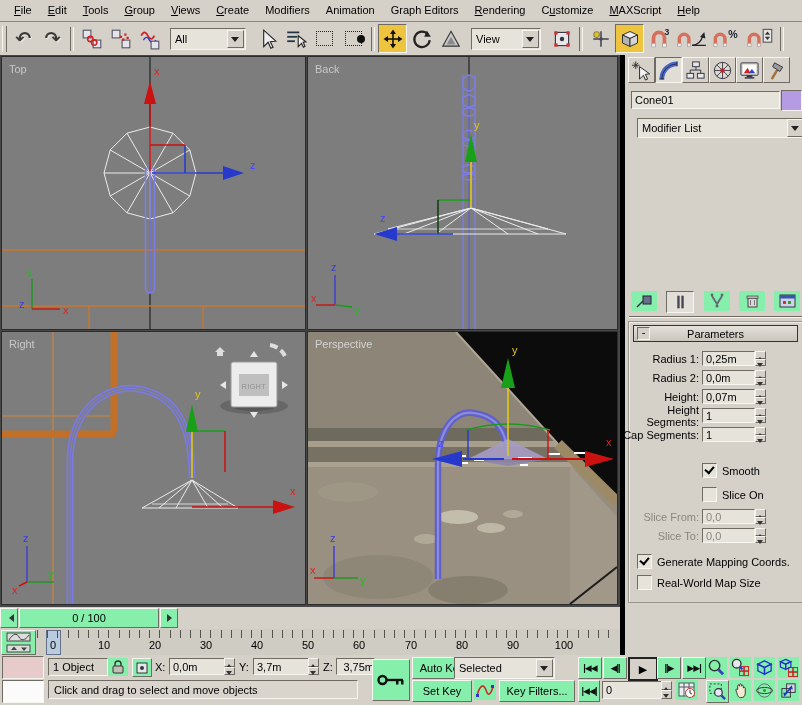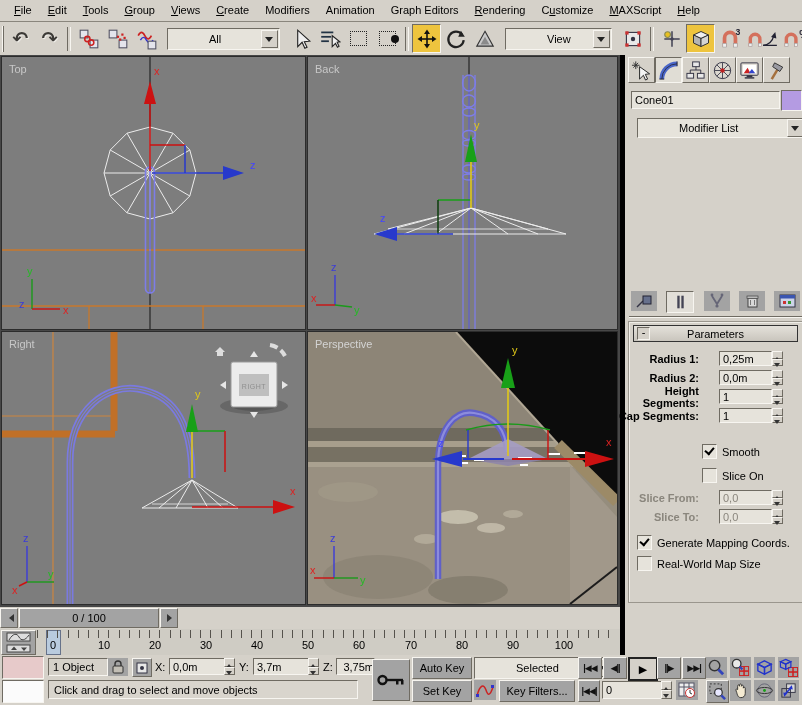--- a/index.html
+++ b/index.html
@@ -2,36 +2,36 @@
 <html><head>
 <meta charset="utf-8">
 <style>
   html,body{margin:0;padding:0;background:#555;}
   #app{position:relative;width:802px;height:705px;background:#d5d1c9;
        font-family:"Liberation Sans","DejaVu Sans",sans-serif;font-size:11px;color:#000;overflow:hidden;}
   .out{border:1px solid;border-color:#f7f5f0 #6f6b62 #6f6b62 #f7f5f0;}
   .in{border:1px solid;border-color:#6f6b62 #f7f5f0 #f7f5f0 #6f6b62;}
   .fld{background:#e6e3db;border:1px solid;border-color:#6f6b62 #f7f5f0 #f7f5f0 #6f6b62;
        display:flex;align-items:center;padding-left:3px;overflow:hidden;white-space:nowrap;}
-  .bt{background:#a3a3a3;display:flex;align-items:center;justify-content:center;cursor:default;}
+  .bt{background:#86efac;display:flex;align-items:center;justify-content:center;cursor:default;}
   
   #menubar{position:absolute;left:0;top:0;width:802px;height:22px;display:flex;align-items:center;
            padding-left:6px;box-sizing:border-box;border-bottom:1px solid #8a867d;background:#d5d1c9;}
   .menu-item{padding:2px 8px 3px 8px;}
   .accel{text-decoration:underline;}
   
   #toolbar{position:absolute;left:0;top:22px;width:802px;height:33px;background:#d5d1c9;
            border-bottom:1px solid #8a867d;display:flex;align-items:center;}
   .grip{width:3px;height:26px;margin:0 2px;border-left:1px solid #f7f5f0;border-right:1px solid #6f6b62;}
   .tb{width:29px;height:29px;display:flex;align-items:center;justify-content:center;flex:0 0 auto;}
   .tb.on{background:#eec43e;border:1px solid;border-color:#6f6b62 #f7f5f0 #f7f5f0 #6f6b62;width:27px;height:27px;}
   .sep{width:2px;height:24px;margin:0 3px;border-left:1px solid #6f6b62;border-right:1px solid #f7f5f0;flex:0 0 auto;}
   .glyph{font-size:19px;font-weight:bold;color:#3c3a36;line-height:1;text-shadow:1px 1px 0 #efede8;}
   .dd{height:20px;display:flex;flex:0 0 auto;background:#e6e3db;border:1px solid;
-      border-color:#6f6b62 #f7f5f0 #f7f5f0 #6f6b62;align-items:center;padding-left:37px;}
+      border-color:#6f6b62 #f7f5f0 #f7f5f0 #6f6b62;align-items:center;}
   .dd .txt{padding:0 4px;flex:1;}
   .dda{width:15px;height:16px;margin:1px;background:#d5d1c9;border:1px solid;
        border-color:#f7f5f0 #6f6b62 #6f6b62 #f7f5f0;position:relative;}
   .dda::after{content:"";position:absolute;left:3px;top:6px;border:4px solid transparent;border-top:5px solid #222;}
   .spin{width:11px;display:flex;flex-direction:column;flex:0 0 auto;}
   .spin i{flex:1;background:#d5d1c9;border:1px solid;border-color:#f7f5f0 #6f6b62 #6f6b62 #f7f5f0;position:relative;}
   .spin i.up::after{content:"";position:absolute;left:1px;top:2px;border:3px solid transparent;border-bottom:4px solid #333;}
   .spin i.dn::after{content:"";position:absolute;left:1px;top:3px;border:3px solid transparent;border-top:4px solid #333;}
   
   #viewports{position:absolute;left:0;top:55px;width:620px;height:552px;background:#474747;}
@@ -59,21 +59,21 @@
   .abs{position:absolute;}
   .pb{font-size:9px;letter-spacing:-1px;font-weight:bold;color:#111;}
   
   #cmdpanel{position:absolute;left:620px;top:55px;width:182px;height:600px;background:#d5d1c9;
             border-left:5px solid #000000;box-sizing:border-box;}
   .tabs{position:absolute;left:3px;top:2px;display:flex;}
   .tab{width:27px;height:26px;background:#d5d1c9;border:1px solid;border-color:#f7f5f0 #6f6b62 #6f6b62 #f7f5f0;
        display:flex;align-items:center;justify-content:center;box-sizing:border-box;}
   .tab.active{background:#e0ddd5;border-color:#6f6b62 #f7f5f0 #f7f5f0 #6f6b62;}
   .prow{display:flex;align-items:center;height:19px;}
-  .prow .lbl{width:70px;text-align:right;margin-right:20px;flex:0 0 auto;font-weight:bold;}
+  .prow .lbl{width:70px;text-align:right;margin-right:3px;flex:0 0 auto;}
   .prow .fld{width:48px;height:13px;flex:0 0 auto;}
   .prow.dis .lbl,.prow.dis .fld{color:#8a867d;}
   .chk{width:13px;height:13px;background:#e6e3db;border:1px solid;flex:0 0 auto;
        border-color:#6f6b62 #f7f5f0 #f7f5f0 #6f6b62;position:relative;}
   .chk.on::after{content:"";position:absolute;left:2px;top:2px;width:7px;height:4px;
        border-left:2px solid #000;border-bottom:2px solid #000;transform:rotate(-50deg);}
   .crow{display:flex;align-items:center;height:21px;gap:5px;}
 </style>
 </head>
 <body>
@@ -567,21 +567,21 @@
       </svg>
       </div>
 
     <div class="abs out bt" style="left:412px;top:2px;width:58px;height:20px;">
       <span>Auto Key</span>
       </div>
     <div class="abs out bt" style="left:412px;top:25px;width:58px;height:20px;">
       <span>Set Key</span>
       </div>
 
-    <div class="abs dd" style="left:474px;top:2px;width:99px;">
+    <div class="abs dd" style="left:454px;top:2px;width:99px;">
       <span class="txt">Selected</span>
       <span class="dda"></span>
       </div>
     <div class="abs bt" style="left:474px;top:25px;width:22px;height:20px;">
       <svg width="20" height="18" viewBox="0 0 20 18">
         <path d="M2,15 C5,3 9,3 11,9 S15,15 18,6" fill="none" stroke="#c22" stroke-width="1.5"></path>
         <rect x="1" y="13" width="3" height="3" fill="#33c"></rect>
           <rect x="16" y="4" width="3" height="3" fill="#33c"></rect>
       </svg>
       </div>
@@ -820,20 +820,30 @@
           <span class="lbl">Radius 2:</span>
           <div class="fld">
               <span>0,0m</span>
             </div>
           <div class="spin" style="height:15px;">
               <i class="up"></i>
               <i class="dn"></i>
             </div>
         </div>
         <div class="prow">
+          <span class="lbl">Height:</span>
+          <div class="fld">
+              <span>0,07m</span>
+            </div>
+          <div class="spin" style="height:15px;">
+              <i class="up"></i>
+              <i class="dn"></i>
+            </div>
+        </div>
+        <div class="prow">
           <span class="lbl" style="width:86px;margin-left:-16px;">Height Segments:</span>
           <div class="fld">
               <span>1</span>
             </div>
           <div class="spin" style="height:15px;">
               <i class="up"></i>
               <i class="dn"></i>
             </div>
         </div>
         <div class="prow">

